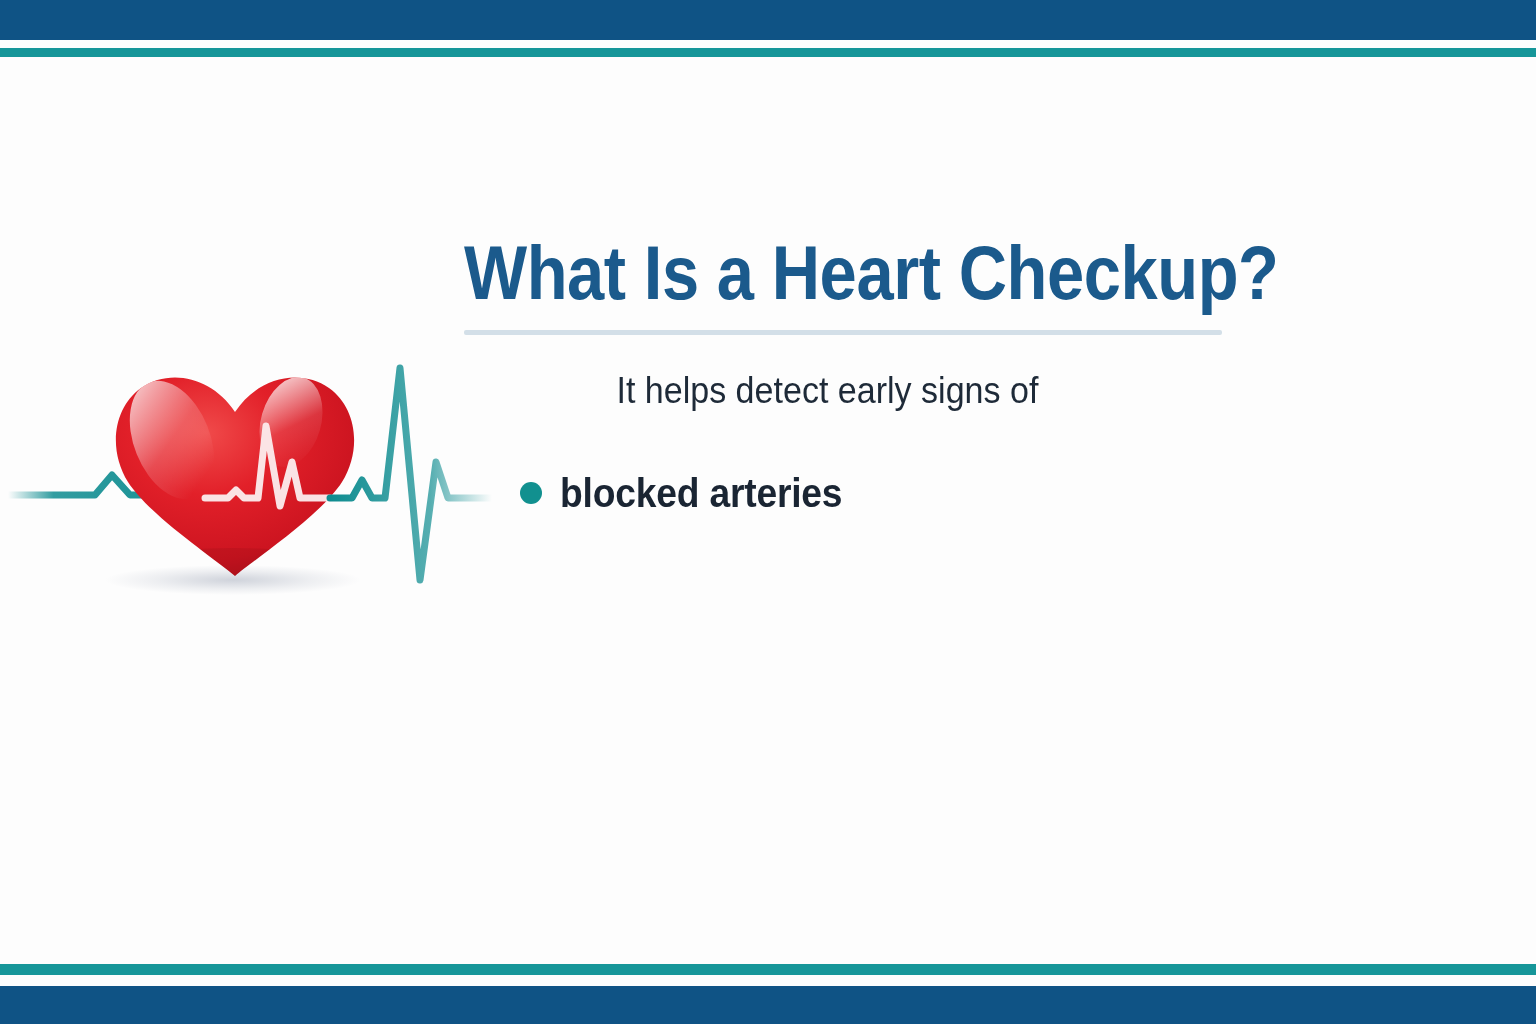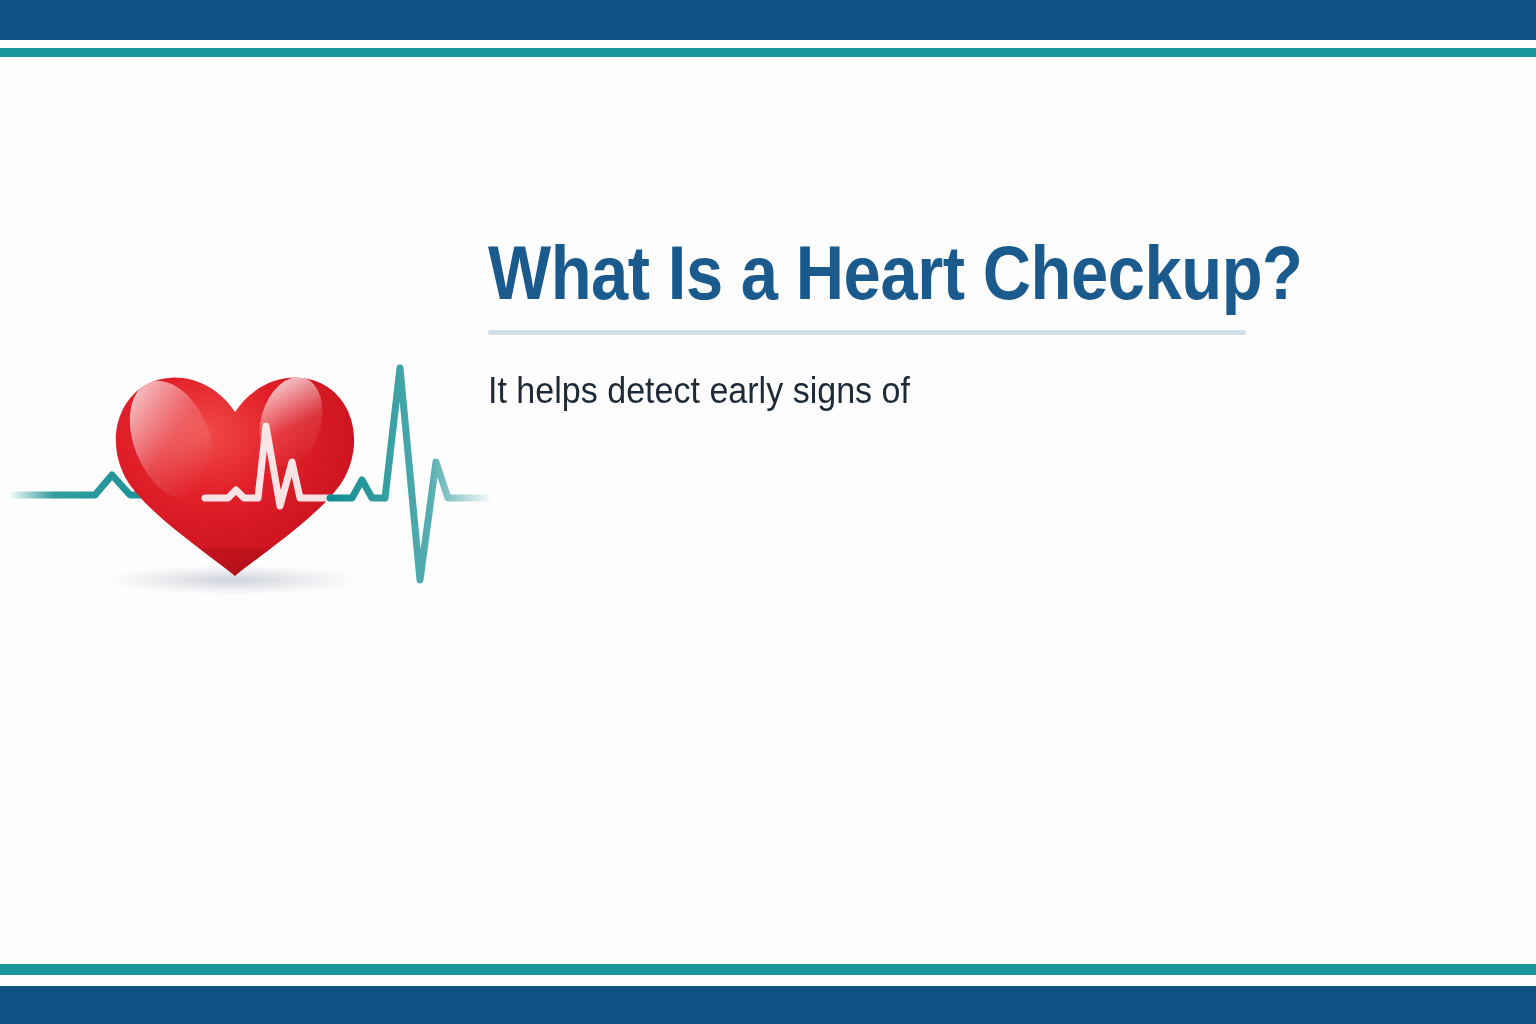--- a/index.html
+++ b/index.html
@@ -54,23 +54,24 @@
     left: 0;
     top: 330px;
     width: 500px;
     height: 270px;
   }
   .artwork svg { display: block; }
 
   
   .content {
     position: absolute;
-    left: 488px;
+    left: 464px;
     top: 232px;
     width: 790px;
+    text-align: center;
   }
   .title {
     margin: 0;
     font-family: "Liberation Sans Narrow", "Liberation Sans", sans-serif;
     font-size: 76px;
     line-height: 82px;
     font-weight: bold;
     color: #1B5A8C;
     letter-spacing: -0.5px;
     transform: scaleX(0.88);
@@ -201,19 +202,23 @@
       <path d="M330,168 L352,168 L362,150 L372,168 L385,168 L400,38 L420,250 L436,132 L448,168 L492,168" fill="none" stroke="url(#ecgFadeR)" stroke-width="7" stroke-linejoin="round" stroke-linecap="round"></path>
     </svg>
   </div>
 
   <div class="content">
     <h1 class="title">What Is a Heart Checkup?</h1>
     <div class="title-rule"></div>
     <p class="lead">It helps detect early signs of</p>
 
     <ul class="bullets">
+      <li class="bullet-item">
+        <span class="bullet-dot"></span>
+        <span class="bullet-text">blocked arteries</span>
+      </li>
     </ul>
   </div>
 
   <div class="bar-bottom-teal"></div>
   <div class="bar-bottom-blue"></div>
 
 </div>
 
 </body></html>

